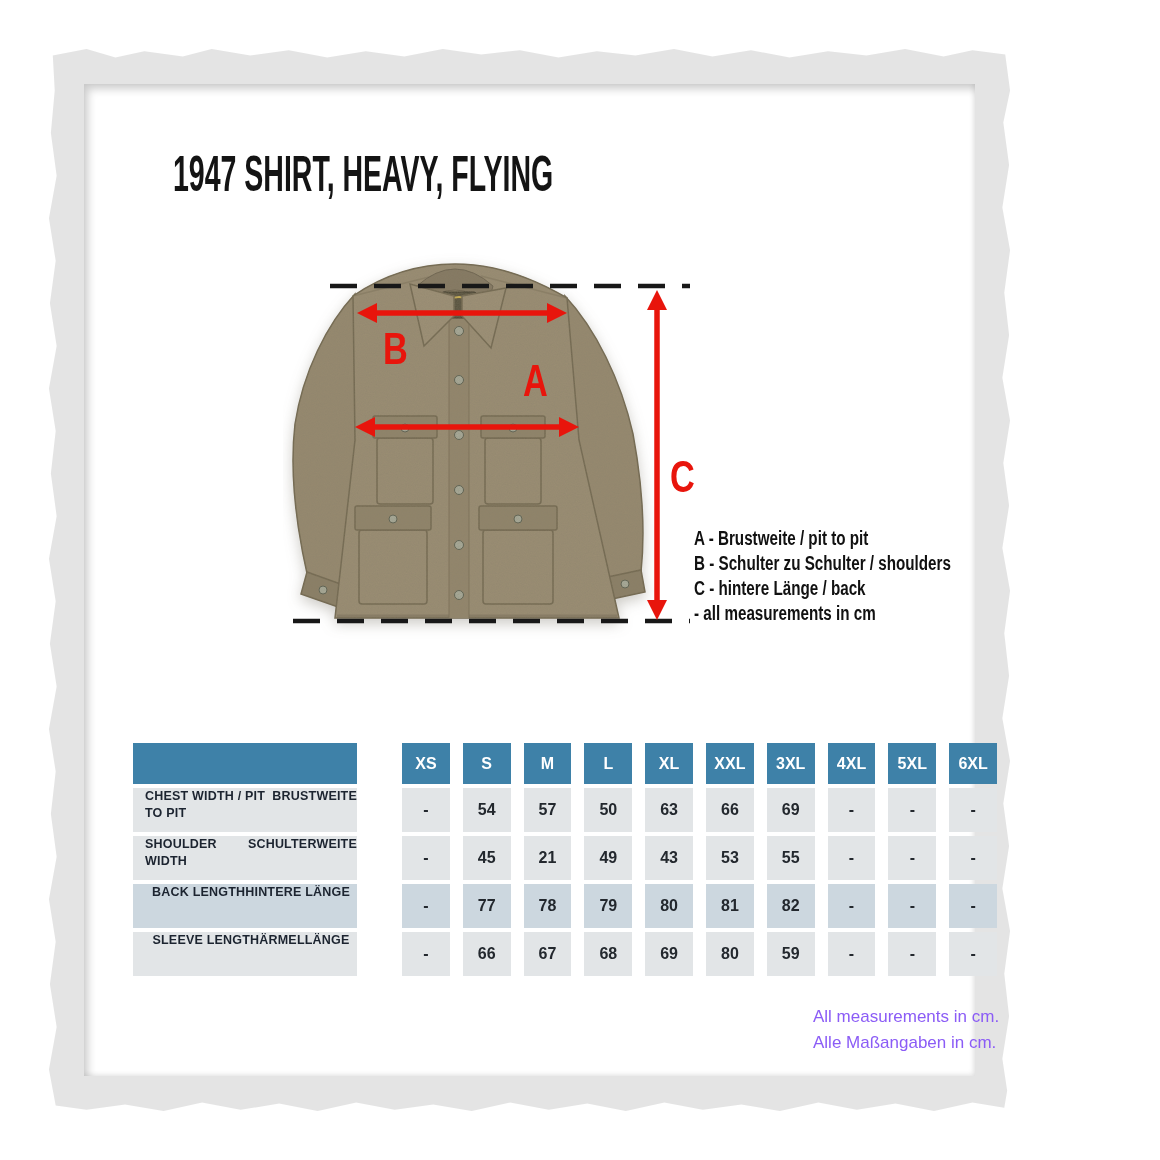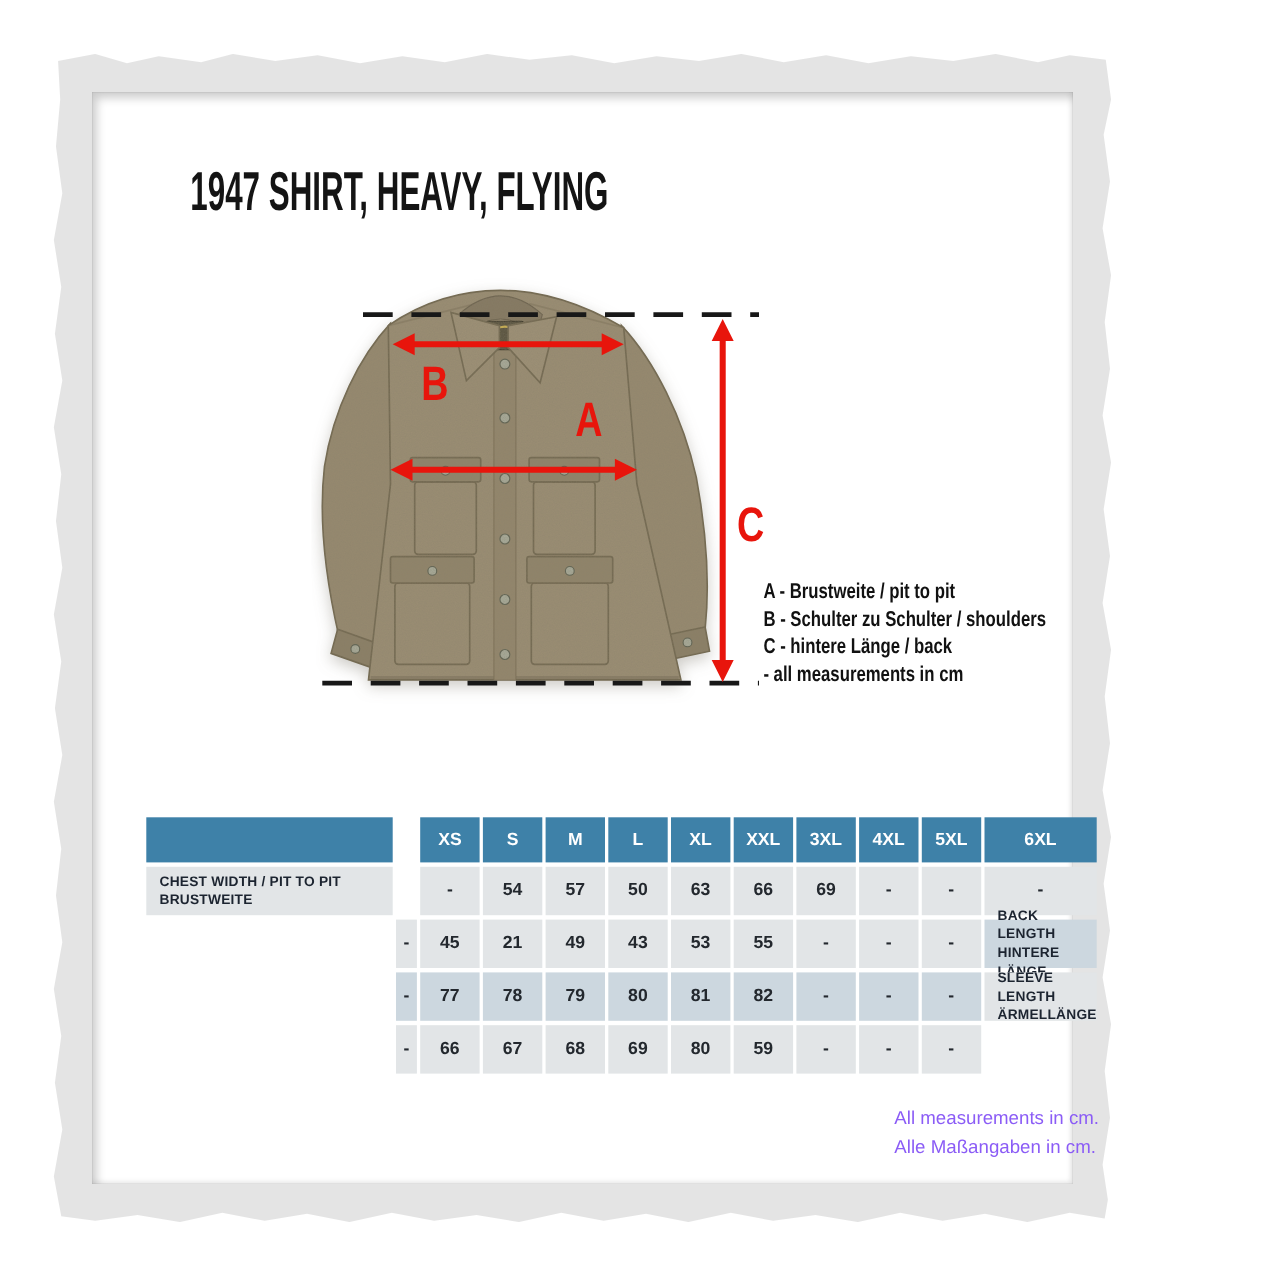--- a/index.html
+++ b/index.html
@@ -27,25 +27,25 @@
   .rl{stroke:var(--red);stroke-width:5.5;fill:none;}
   .rh{fill:var(--red);}
   .measure-label{font-family:"Liberation Sans","DejaVu Sans",sans-serif;font-size:44px;font-weight:700;fill:var(--red);}
 
   .legend{position:absolute;left:694px;top:526px;z-index:4;color:#111;
     font-weight:700;font-size:19.5px;line-height:25px;white-space:nowrap;
     transform:scaleX(.78);transform-origin:left top;}
 
   .size-table{position:absolute;left:133px;top:743px;width:864px;z-index:3;display:grid;
     grid-template-columns:224px 19px repeat(10,1fr);
-    grid-template-rows:41px repeat(4,44px);gap:4px 3px;}
+    grid-template-rows:41px repeat(4,44px);gap:4px 13px;}
   .size-table .th{background:var(--header-bg);color:var(--header-tx);display:flex;align-items:center;justify-content:center;
     font-size:16px;font-weight:700;}
   .size-table .sp{background:transparent;}
-  .size-table .lbl{background:var(--row-bg);display:flex;flex-direction:column;justify-content:center;
+  .size-table .lbl{background:var(--row-bg);display:flex;flex-direction:row;justify-content:center;
     padding-left:12px;color:#1c2430;font-size:12.5px;font-weight:700;line-height:1.35;letter-spacing:.2px;}
   .size-table .val{background:var(--row-bg);display:flex;align-items:center;justify-content:center;
     color:#23282e;font-size:16px;font-weight:700;}
   .size-table .hl{background:var(--row-hl);}
 
   .footnote{position:absolute;left:813px;top:1004px;z-index:3;color:#8b5cf6;font-size:17px;line-height:25.5px;}
 </style>
 </head>
 <body>
 
@@ -178,20 +178,24 @@
       <div class="val">-</div>
       <div class="val">54</div>
       <div class="val">57</div>
       <div class="val">50</div>
       <div class="val">63</div>
       <div class="val">66</div>
       <div class="val">69</div>
       <div class="val">-</div>
       <div class="val">-</div>
       <div class="val">-</div>
+      <div class="lbl">
+        <div class="l1">SHOULDER WIDTH</div>
+        <div class="l2">SCHULTERWEITE</div>
+      </div>
       <div class="sp"></div>
       <div class="val">-</div>
       <div class="val">45</div>
       <div class="val">21</div>
       <div class="val">49</div>
       <div class="val">43</div>
       <div class="val">53</div>
       <div class="val">55</div>
       <div class="val">-</div>
       <div class="val">-</div>

